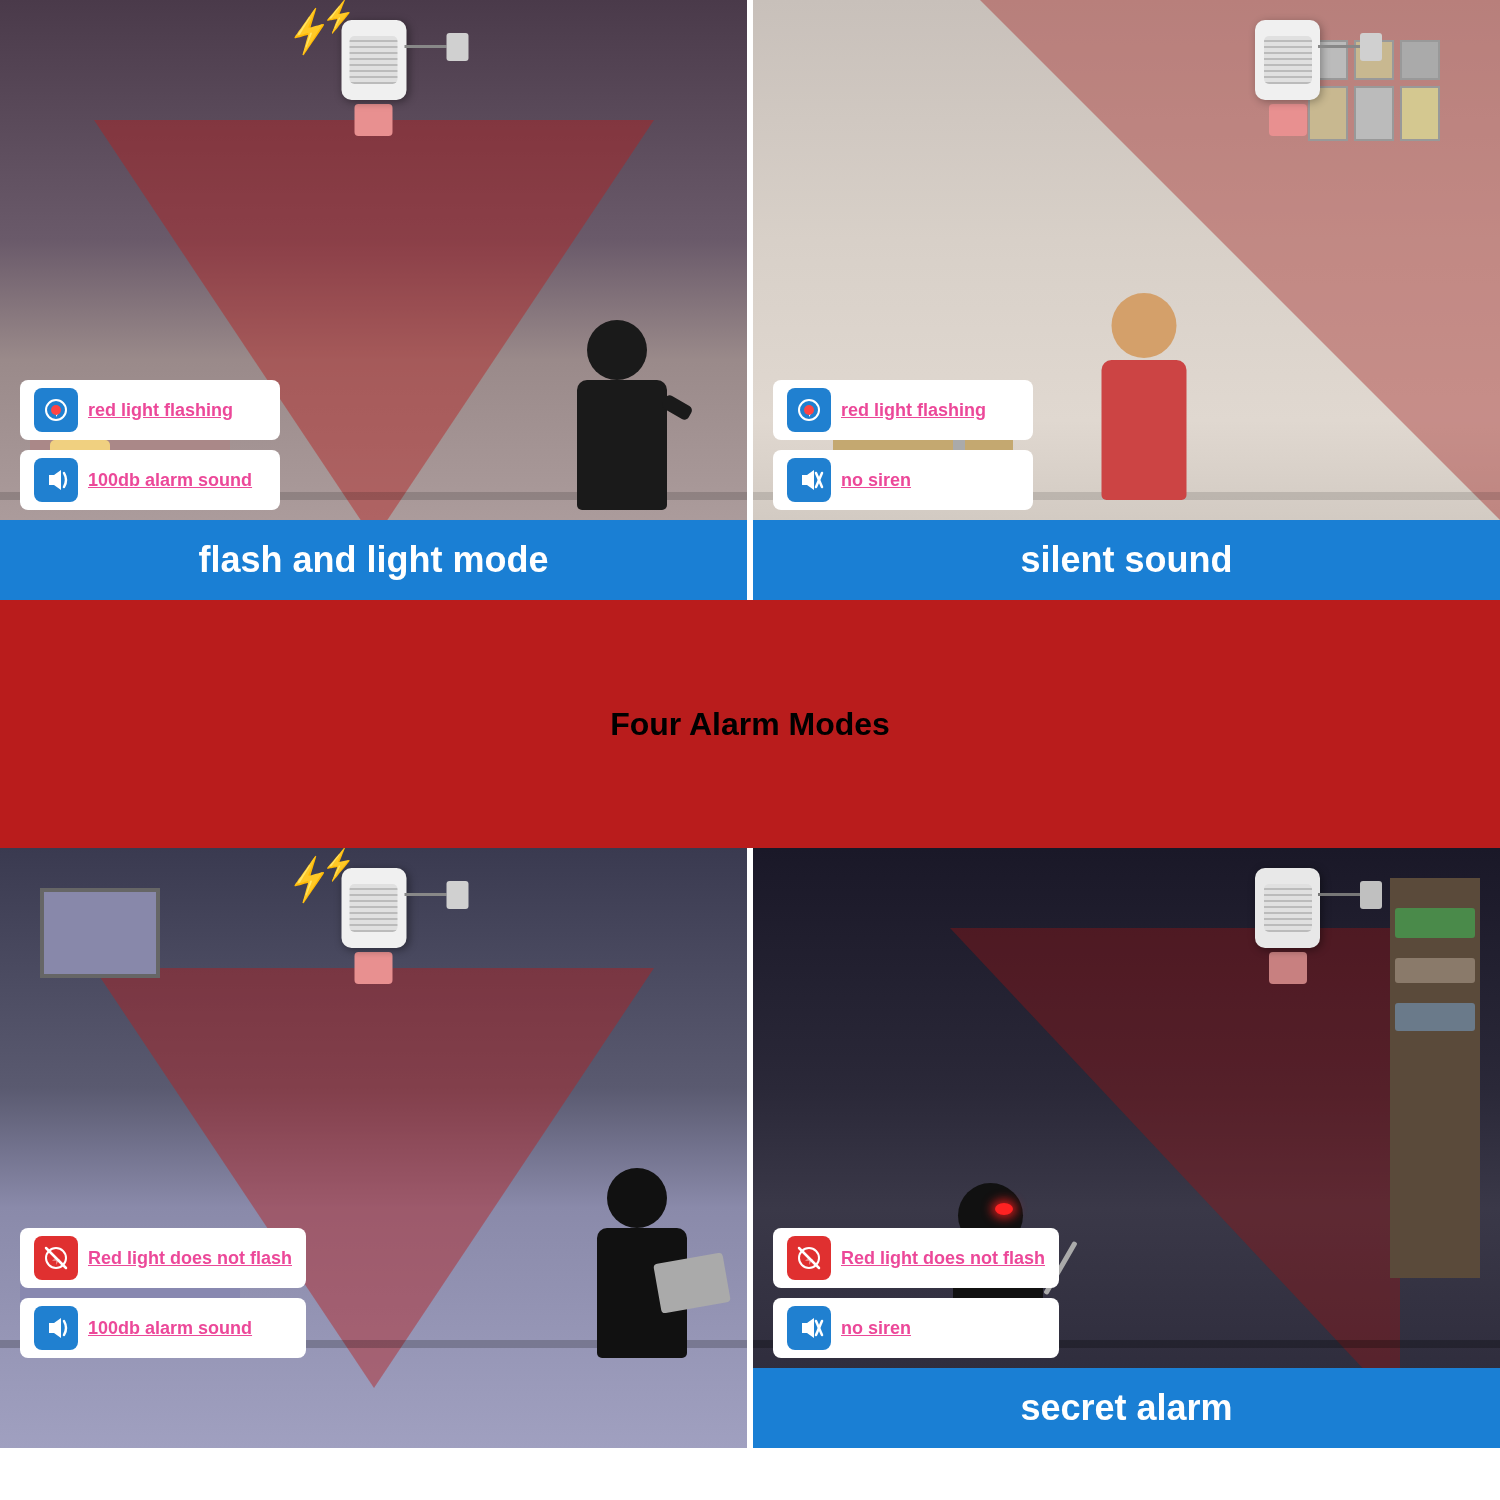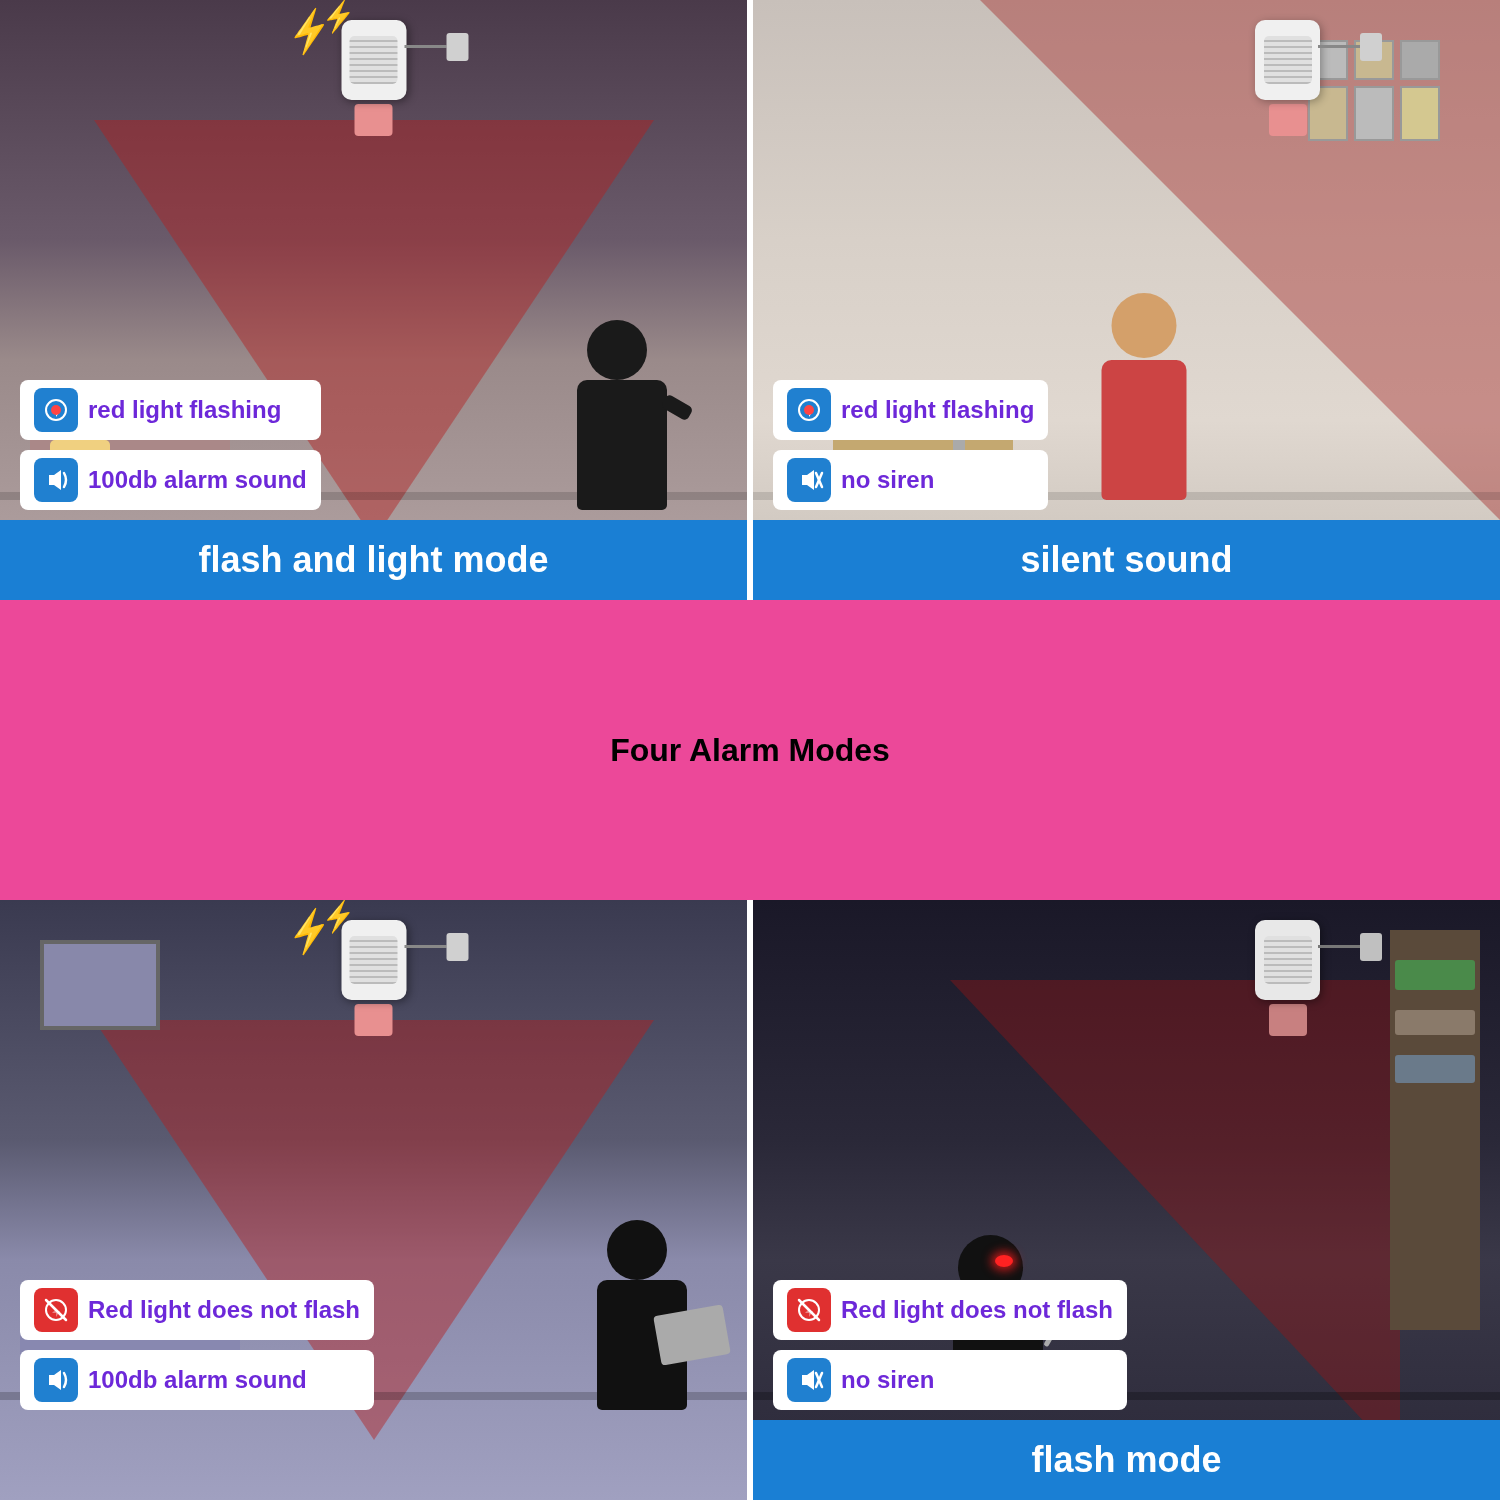--- a/index.html
+++ b/index.html
@@ -60,23 +60,24 @@
       justify-content: center;
       flex-shrink: 0;
     }
 
     .badge-icon svg {
       width: 30px;
       height: 30px;
     }
 
     .badge span {
-      font-size: 24px;
+      font-size: 18px;
       font-weight: bold;
-      color: #6d28d9;
+      color: #ec4899;
+      text-decoration: underline;
     }
 
     
     .artwork {
       position: absolute;
       top: 0; left: 0;
       width: 100%; height: 100%;
       pointer-events: none;
     }
 
@@ -165,22 +166,22 @@
     
     .bottom-section {
       display: flex;
       width: 1500px;
       height: 600px;
     }
 
     
     .title-band {
       width: 1500px;
-      height: 300px;
-      background: #ec4899;
+      height: 248px;
+      background: #b91c1c;
       display: flex;
       align-items: center;
       justify-content: center;
     }
 
     .panel-gap {
       width: 6px;
       background: #fff;
       flex-shrink: 0;
     }
@@ -432,18 +433,18 @@
               <path d="M8 10 L8 20 L13 20 L20 25 L20 5 L13 10 Z" fill="#fff"></path>
               <line x1="22" y1="8" x2="28" y2="22" stroke="#fff" stroke-width="2.5" stroke-linecap="round"></line>
               <line x1="28" y1="8" x2="22" y2="22" stroke="#fff" stroke-width="2.5" stroke-linecap="round"></line>
             </svg>
           </div>
           <span>no siren</span>
         </div>
       </div>
 
       <div class="mode-label-bar">
-        <span>flash mode</span>
+        <span>secret alarm</span>
       </div>
     </div>
   </div>
 
 </div>
 
 </body></html>

